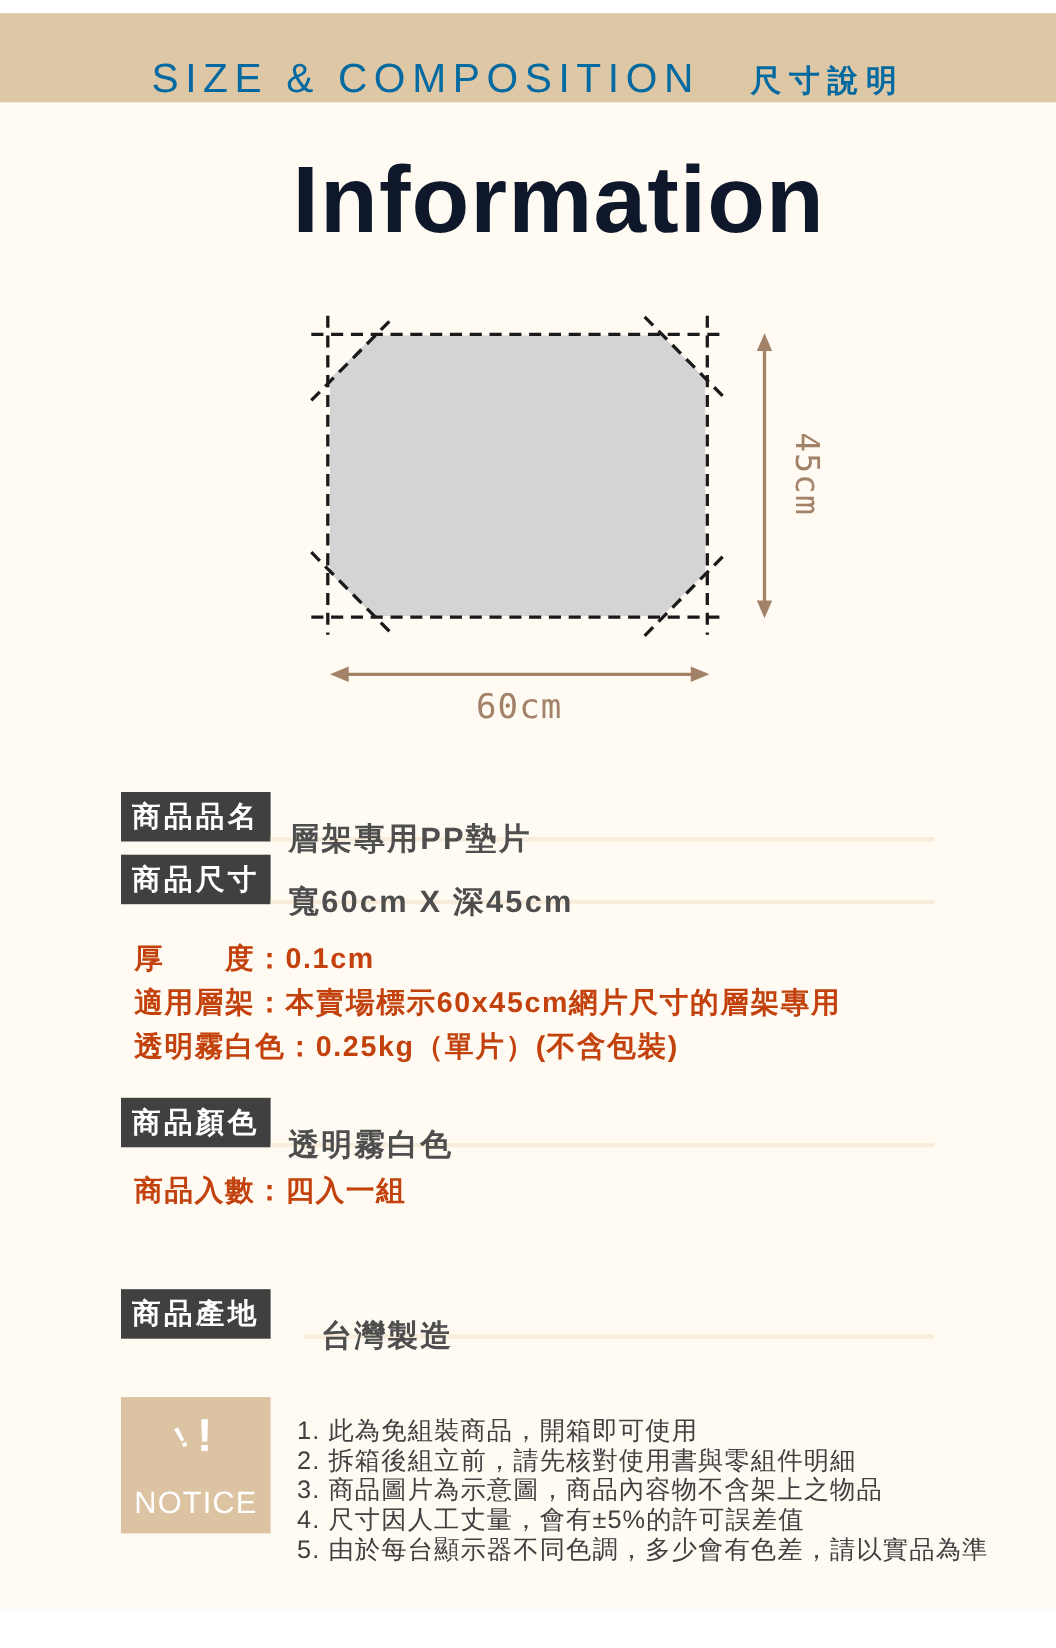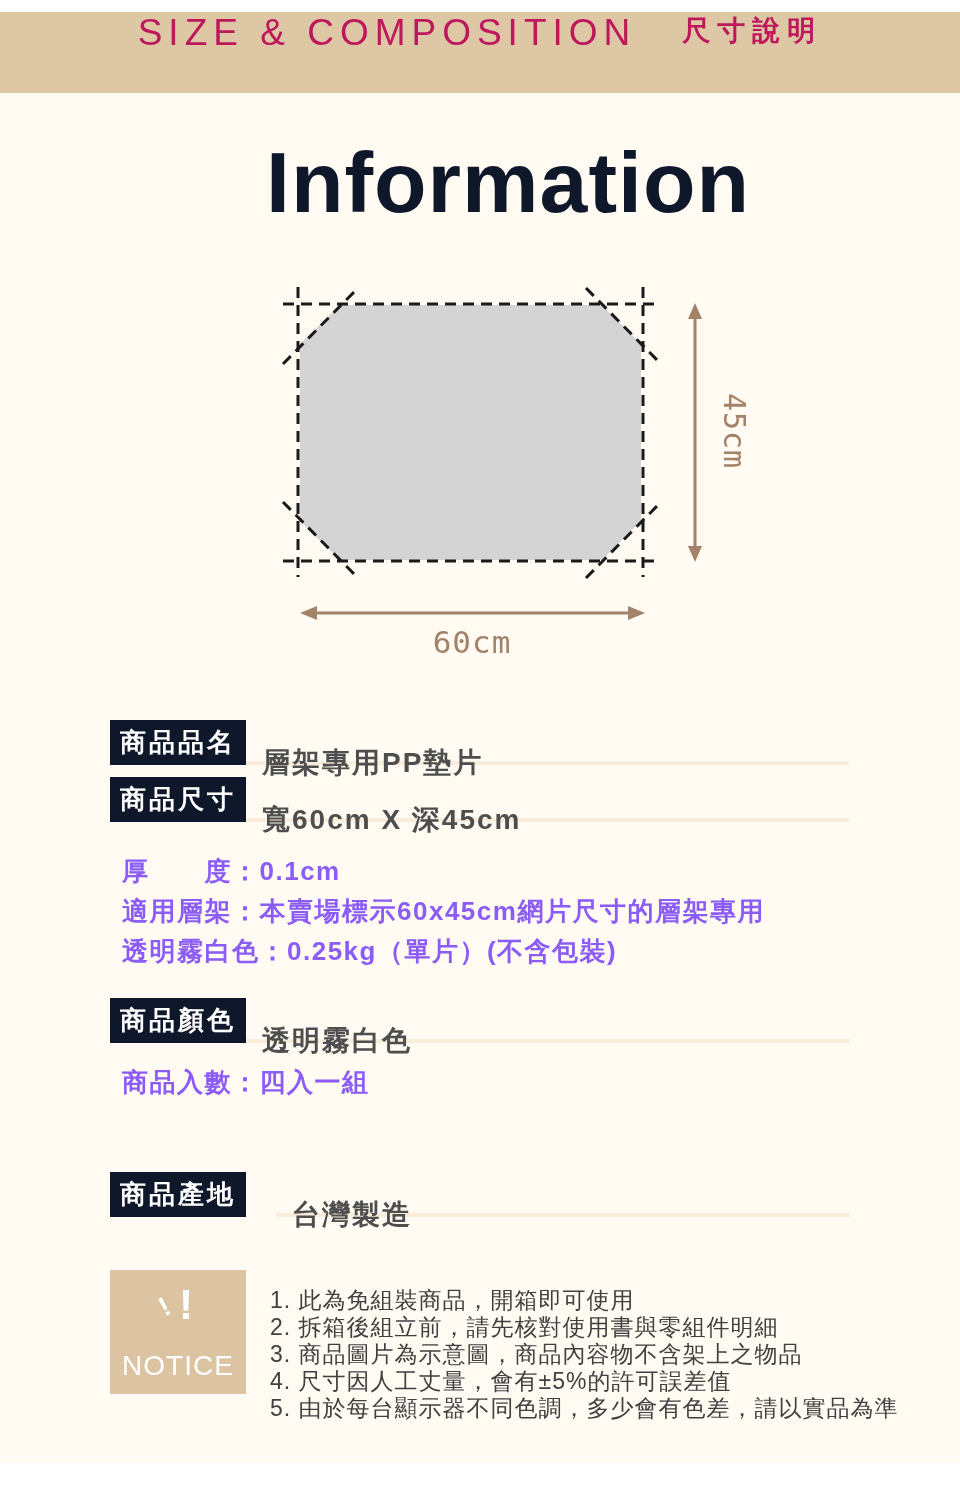--- a/index.html
+++ b/index.html
@@ -14,22 +14,22 @@
     background:#ffffff;
     overflow:hidden;
   }
   .cream-panel{
     position:absolute;left:0;top:93px;width:960px;height:1370px;
     background:#FFFBF2;
   }
   .header-bar{
     position:absolute;left:0;top:12px;width:960px;height:81px;
     background:#DEC7A4;
-    display:flex;align-items:flex-start;justify-content:center;gap:46px;
-    color:#be185d;
+    display:flex;align-items:flex-end;justify-content:center;gap:46px;
+    color:#0369a1;
   }
   .header-title-en{
     font-size:37px;font-weight:400;letter-spacing:6px;
   }
   .header-title-zh{
     font-size:28px;font-weight:700;letter-spacing:7px;
   }
   .info-title{
     position:absolute;left:0;top:133px;width:960px;
     text-align:center;
@@ -37,37 +37,37 @@
     color:#0f172a;
     padding-left:28px;
   }
   .diagram-svg{position:absolute;left:255px;top:270px;}
 
   .spec-row{
     position:absolute;left:110px;width:739px;height:45px;
     display:flex;
   }
   .spec-label{
-    width:136px;background:#0f172a;color:#ffffff;
+    width:136px;background:#404040;color:#ffffff;
     font-size:26px;font-weight:700;letter-spacing:3px;
     display:flex;align-items:center;justify-content:center;
   }
   .spec-value{
     flex:1;background:#F8ECDA;color:#4E4E4E;
     font-size:28px;font-weight:600;letter-spacing:2px;
     display:flex;align-items:center;padding-left:16px;margin-top:41px;
   }
   .row-name{top:720px;}
   .row-size{top:777px;border-radius:14px;}
   .row-color{top:998px;}
   .row-origin{top:1172px;gap:30px;}
 
   .spec-lines{
     position:absolute;left:122px;
-    color:#8b5cf6;font-size:26px;font-weight:600;letter-spacing:1.5px;
+    color:#c2410c;font-size:26px;font-weight:600;letter-spacing:1.5px;
   }
   .lines-a{top:851px;line-height:40px;}
   .lines-b{top:1061px;line-height:42px;}
 
   .notice-box{
     position:absolute;left:110px;top:1270px;width:136px;height:124px;
     background:#DCC3A1;color:#ffffff;
     display:flex;flex-direction:column;align-items:center;justify-content:center;
   }
   .notice-icon{

